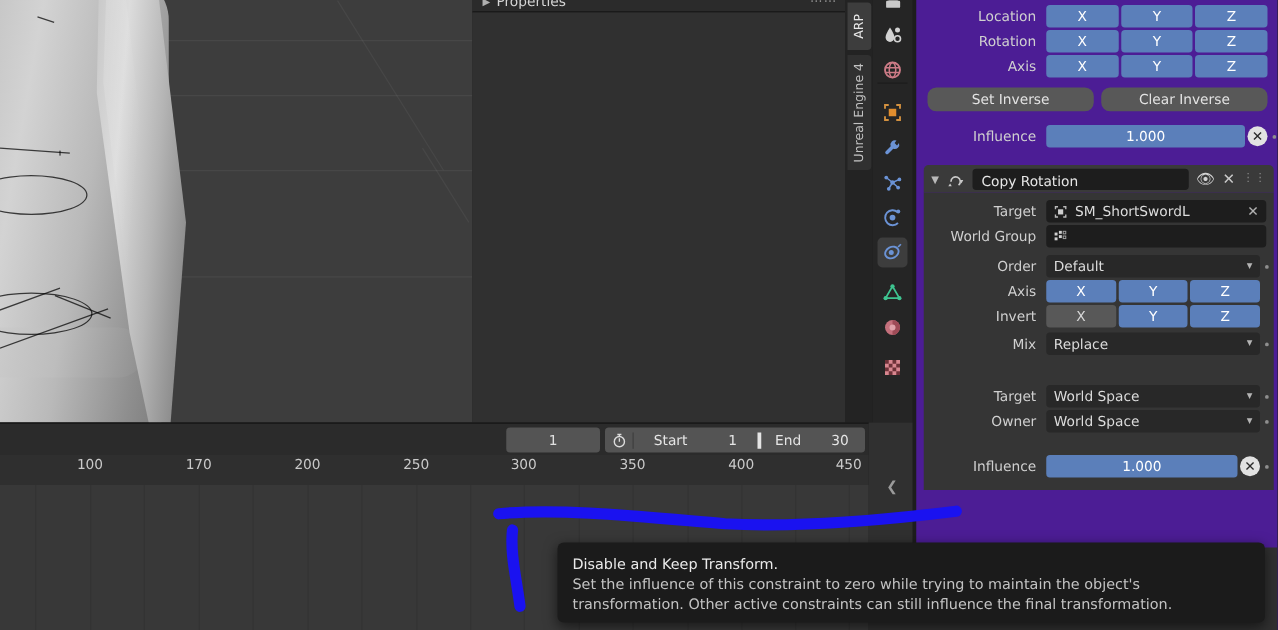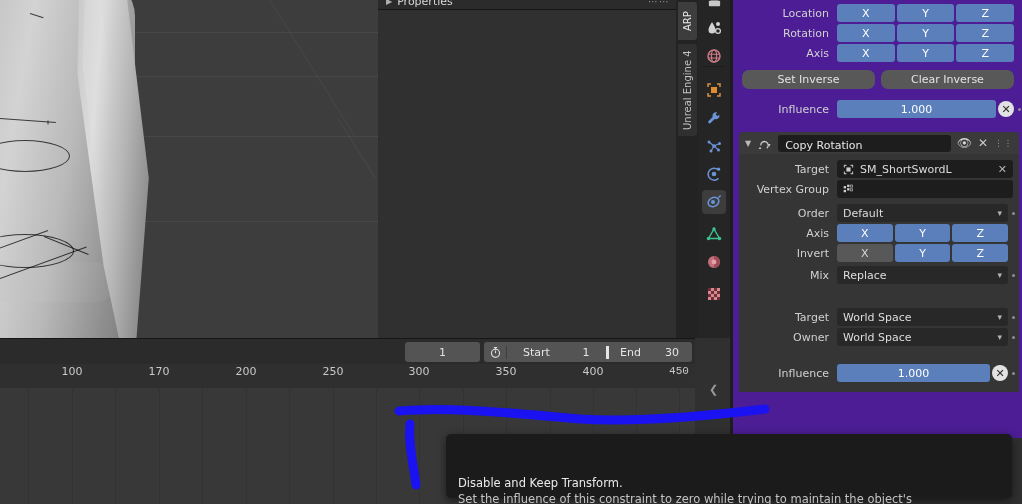--- a/index.html
+++ b/index.html
@@ -186,21 +186,21 @@
   
   #annot { position: absolute; left: 0; top: 0; width: 1022px; height: 504px; pointer-events: none; }
 
   
   #tooltip {
     position: absolute; left: 446px; top: 434px; width: 566px; height: 64px;
     background: #1b1b1b; border-radius: 5px;
     box-shadow: 0 3px 10px rgba(0,0,0,0.55);
     padding: 9px 12px; color: #d9d9d9; font-size: 11.5px; line-height: 16px;
   }
-  #tooltip .tt-title { color: #eaeaea; margin-top: 32px; }
+  #tooltip .tt-title { color: #eaeaea; }
   #tooltip .tt-body { color: #c3c3c3; }
 </style>
 </head>
 <body>
 
 <div id="root">
 
   <div id="viewport">
     <div class="grid-line" style="top:32px;"></div>
     <div class="grid-line" style="top:76px;"></div>
@@ -416,21 +416,21 @@
             <svg width="11" height="11" viewBox="0 0 16 16">
               <path d="M2 5 V2 H5 M11 2 H14 V5 M14 11 V14 H11 M5 14 H2 V11" fill="none" stroke="#b9b9b9" stroke-width="1.6"></path>
               <rect x="5" y="5" width="6" height="6" fill="#cfcfcf"></rect>
             </svg>
             <span style="flex:1;">SM_ShortSwordL</span>
             <span style="color:#b2b2b2;font-size:11px;">✕</span>
           </div>
         </div>
 
         <div class="row">
-          <div class="rlabel" style="width:98px;">Vertex Group</div>
+          <div class="rlabel" style="width:98px;">World Group</div>
           <div class="field" style="flex:1; margin-right:6px; gap:6px;">
             <svg width="11" height="11" viewBox="0 0 16 16">
               <g fill="#d0d0d0">
                 <rect x="1" y="3" width="3.4" height="3.4"></rect>
                 <rect x="1" y="8.6" width="3.4" height="3.4"></rect>
                 <rect x="6" y="1" width="3.4" height="3.4"></rect>
                 <rect x="6" y="6" width="3.4" height="3.4"></rect>
               </g>
               <g fill="none" stroke="#a5a5a5" stroke-width="1.1">
                 <rect x="11" y="1.5" width="3" height="3"></rect>
@@ -547,21 +547,21 @@
   </div>
 
   <div id="tl-ruler">
     <div class="tl-num" style="left:72px;">100</div>
     <div class="tl-num" style="left:159px;">170</div>
     <div class="tl-num" style="left:246px;">200</div>
     <div class="tl-num" style="left:333px;">250</div>
     <div class="tl-num" style="left:419px;">300</div>
     <div class="tl-num" style="left:506px;">350</div>
     <div class="tl-num" style="left:593px;">400</div>
-    <div class="tl-num" style="left:679px;font-family:Liberation Mono, monospace;">450</div>
+    <div class="tl-num" style="left:679px;">450</div>
   </div>
 
   <div id="tl-body">
     <div class="tl-vline" style="left:28px;"></div>
     <div class="tl-vline" style="left:72px;"></div>
     <div class="tl-vline" style="left:115px;"></div>
     <div class="tl-vline" style="left:159px;"></div>
     <div class="tl-vline" style="left:202px;"></div>
     <div class="tl-vline" style="left:246px;"></div>
     <div class="tl-vline" style="left:289px;"></div>

